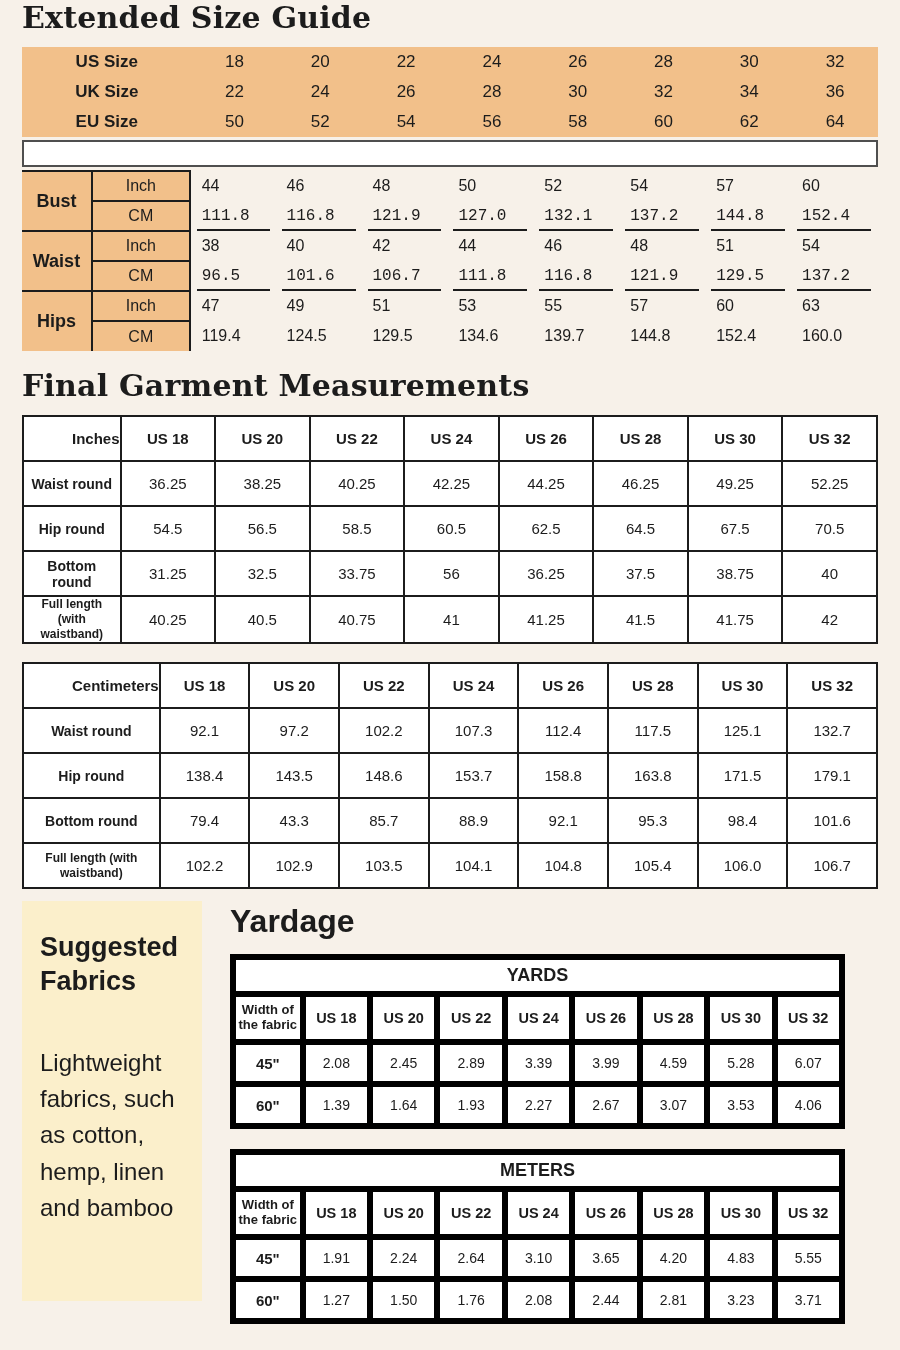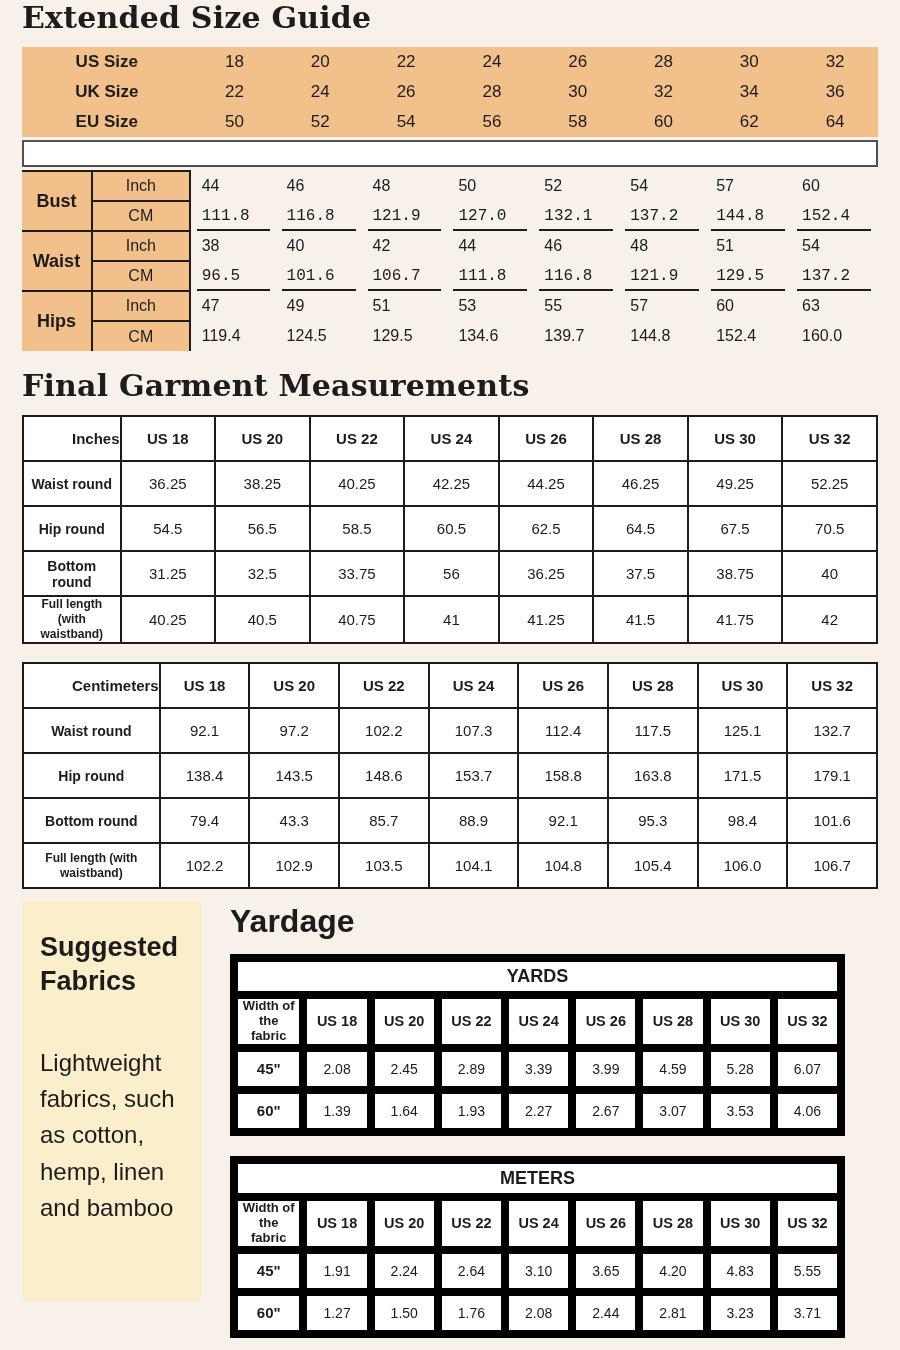--- a/index.html
+++ b/index.html
@@ -82,21 +82,21 @@
     background: #FBEFCB;
     padding: 30px 18px 0 18px;
     flex: none;
   }
   .fabrics-panel h3 { font-size: 27px; font-weight: 700; line-height: 1.25; margin-bottom: 46px; }
   .fabrics-panel p { font-size: 24px; font-weight: 400; line-height: 1.52; }
 
   .yardage-col { margin-left: 28px; }
   .yardage-col h2 { font-size: 32px; font-weight: 700; margin: 2px 0 14px; }
   .ytable { width: 615px; background: #FFFFFF; margin-bottom: 20px; }
-  .ytable th, .ytable td { border: 8px solid #000000; text-align: center; }
+  .ytable th, .ytable td { border: 6px solid #000000; text-align: center; }
   .ytable th.bighead { font-size: 18px; font-weight: 700; height: 37px; }
   .ytable th.corner { width: 70px; font-size: 13px; font-weight: 700; line-height: 1.15; height: 48px; padding: 0 2px; margin-left: 8px; }
   .ytable th.colhead { font-size: 14.5px; font-weight: 700; width: 68px; }
   .ytable th.rowlab { font-size: 15px; font-weight: 700; height: 42px; }
   .ytable td { font-size: 14px; }
 </style>
 </head>
 <body>
 
 <div class="wrap">

